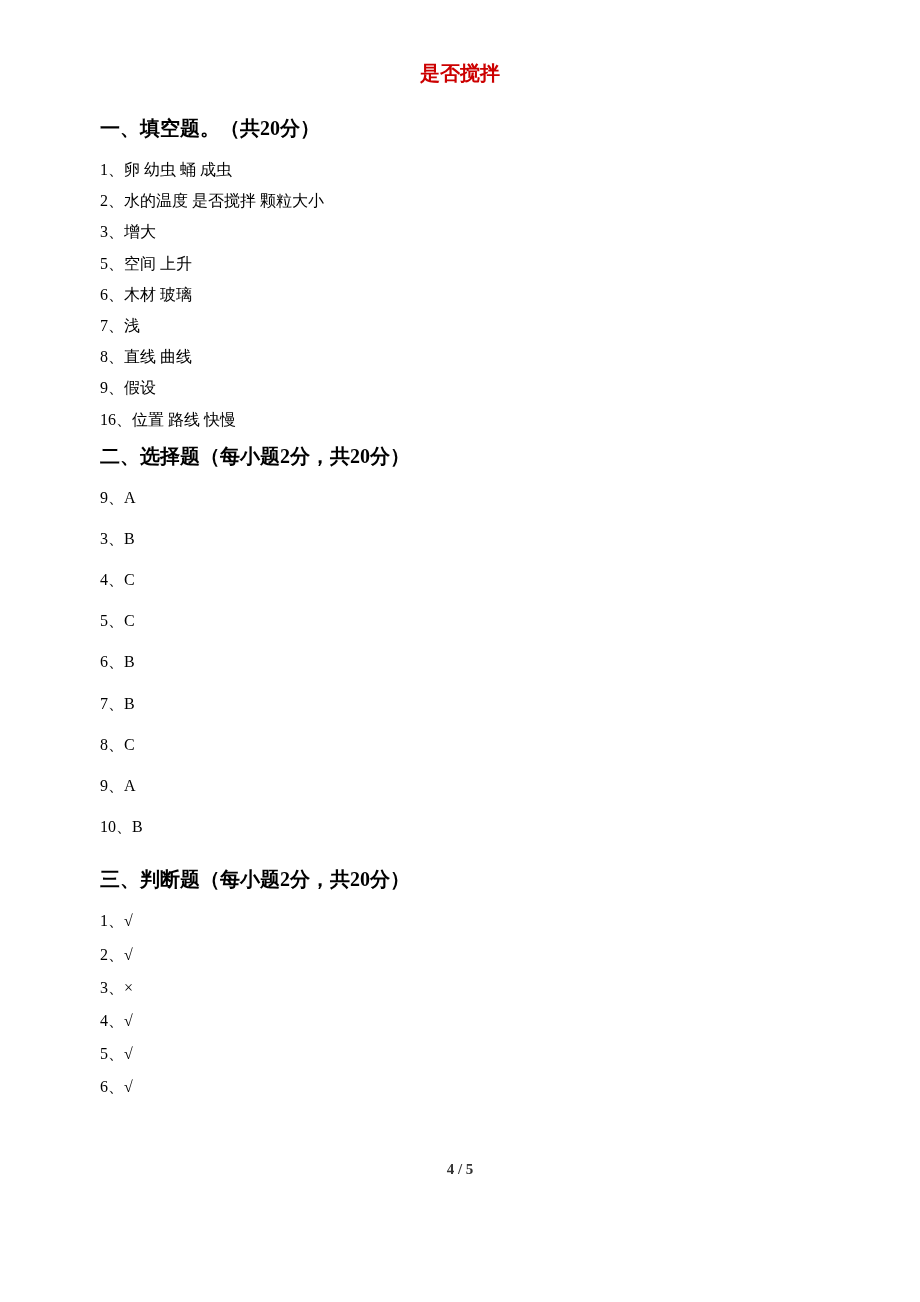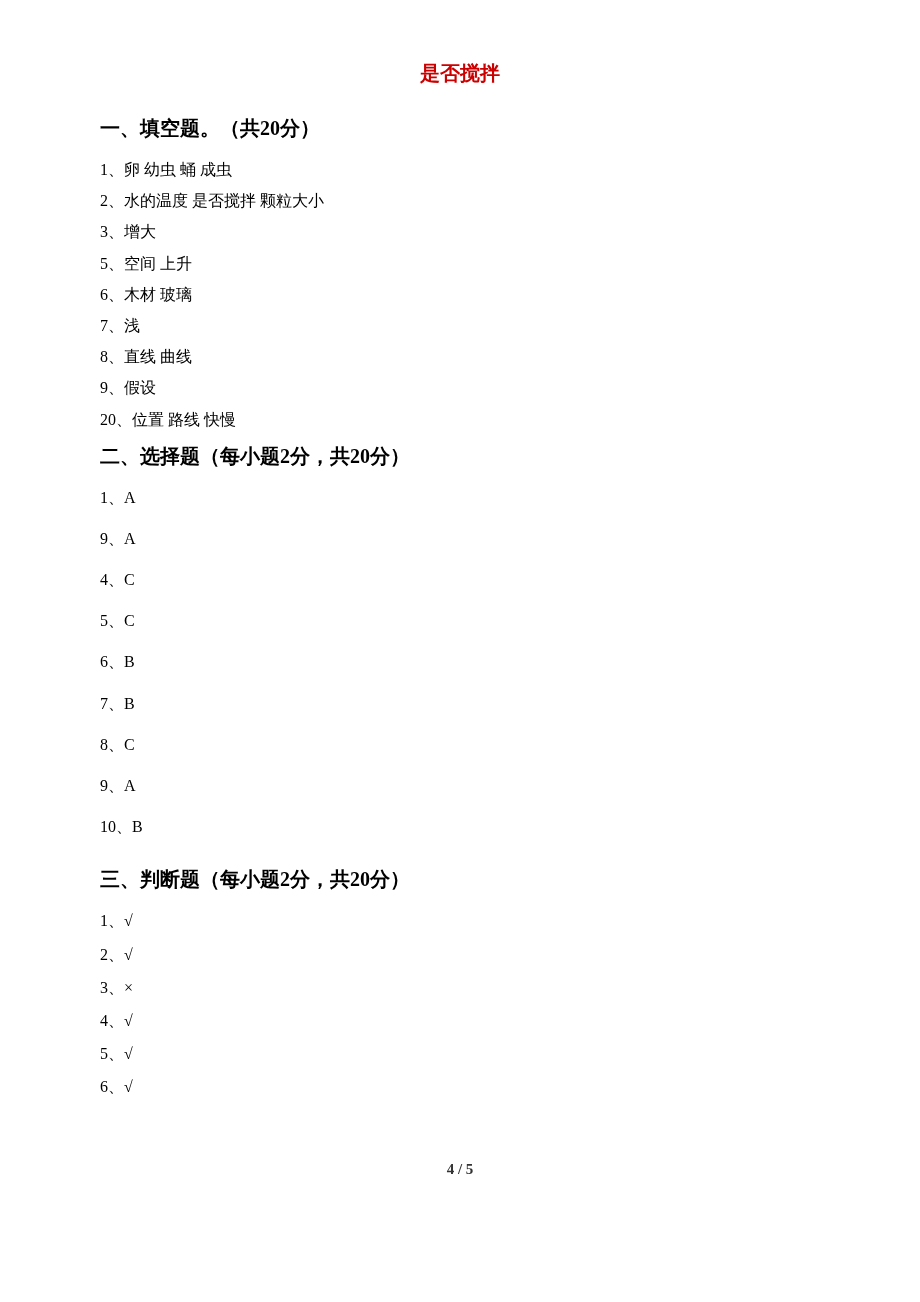--- a/index.html
+++ b/index.html
@@ -80,28 +80,28 @@
   <div class="section-header">一、填空题。（共20分）</div>
 
   <div class="answer-line">1、卵       幼虫      蛹      成虫</div>
   <div class="answer-line">2、水的温度      是否搅拌      颗粒大小</div>
   <div class="answer-line">3、增大</div>
   <div class="answer-line">5、空间      上升</div>
   <div class="answer-line">6、木材      玻璃</div>
   <div class="answer-line">7、浅</div>
   <div class="answer-line">8、直线      曲线</div>
   <div class="answer-line">9、假设</div>
-  <div class="answer-line">20、位置      路线      快慢</div>
+  <div class="answer-line">16、位置      路线      快慢</div>
 </div>
 
 <div class="choice-section">
   <div class="section-header">二、选择题（每小题2分，共20分）</div>
 
-  <div class="choice-item">1、A</div>
   <div class="choice-item">9、A</div>
+  <div class="choice-item">3、B</div>
   <div class="choice-item">4、C</div>
   <div class="choice-item">5、C</div>
   <div class="choice-item">6、B</div>
   <div class="choice-item">7、B</div>
   <div class="choice-item">8、C</div>
   <div class="choice-item">9、A</div>
   <div class="choice-item">10、B</div>
 </div>
 
 <div class="judgment-section">

